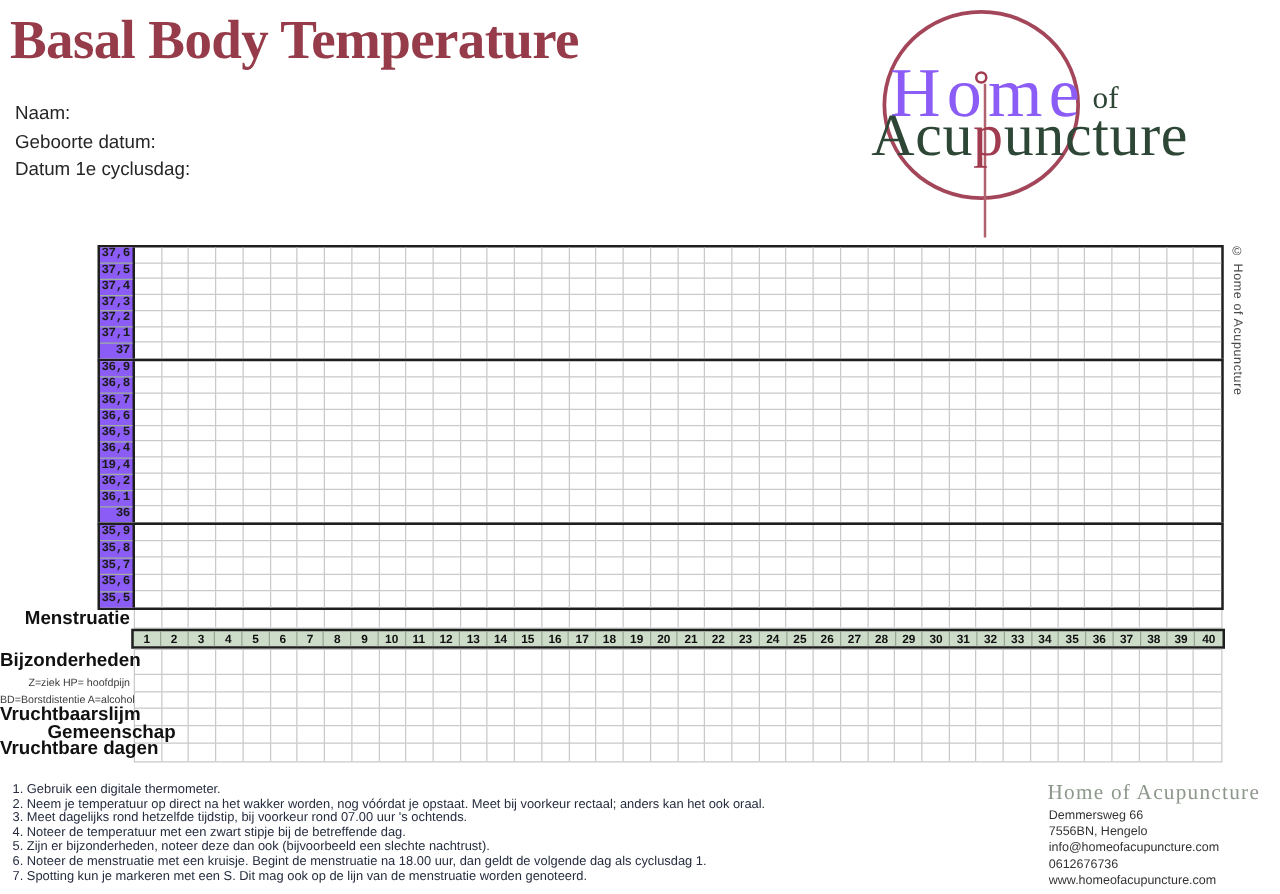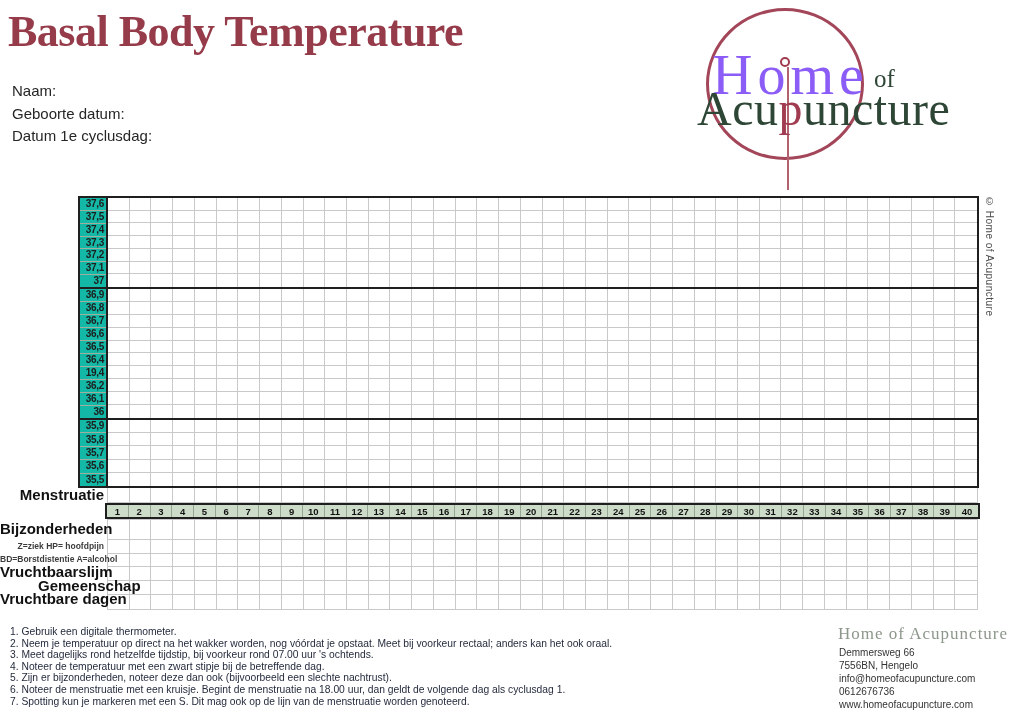--- a/index.html
+++ b/index.html
@@ -51,21 +51,21 @@
     writing-mode:vertical-rl; font-size:10px; color:#4a4a4a; letter-spacing:0.5px;
   }
 
   
   .temp-section {
     position:absolute; left:78px; width:901px; display:flex;
     border:2px solid #1f1f1f; background:#fff;
   }
   .label-col {
     width:28px; border-right:2px solid #1f1f1f;
-    display:flex; flex-direction:column; background:#14b8a6;
+    display:flex; flex-direction:column; background:#8b5cf6;font-family:Liberation Mono, monospace;
   }
   .tlabel {
     flex:1; display:flex; align-items:center; justify-content:flex-end;
     padding-right:2px; border-bottom:1px solid #9fae9d;
     font-size:10px; font-weight:700; color:#1c1c1c; line-height:1; letter-spacing:-0.3px;
   }
   .tlabel.last { border-bottom:none; }
   .data-grid { flex:1; display:grid; grid-template-columns:repeat(40,1fr); }
   .cell { border-right:1px solid #c9c9c9; border-bottom:1px solid #c9c9c9; }
   .cell.ec { border-right:none; }
@@ -94,21 +94,21 @@
     display:grid; grid-template-columns:repeat(40,1fr);
     grid-template-rows:20px 14px 13px 14px 14px 14px;
     border:1px solid #c9c9c9;
   }
 
   
   .side-label {
     position:absolute; left:0; width:104px; text-align:right;
     font-size:15px; font-weight:700; color:#111; line-height:12px; white-space:nowrap;
   }
-  .side-label.small { font-size:8.5px; font-weight:700; color:#3c3c3c; }
+  .side-label.small { font-size:8.5px; font-weight:400; color:#3c3c3c; }
 
   
   .instructions { position:absolute; left:10px; top:626px; width:710px; }
   .ins-line { font-size:10.3px; line-height:11.6px; color:#262c3e; }
 
   
   .contact-name {
     position:absolute; left:838px; top:625px;
     font-family:"Liberation Serif", serif; font-size:17px; letter-spacing:1px;
     color:#8d978b; line-height:1;

